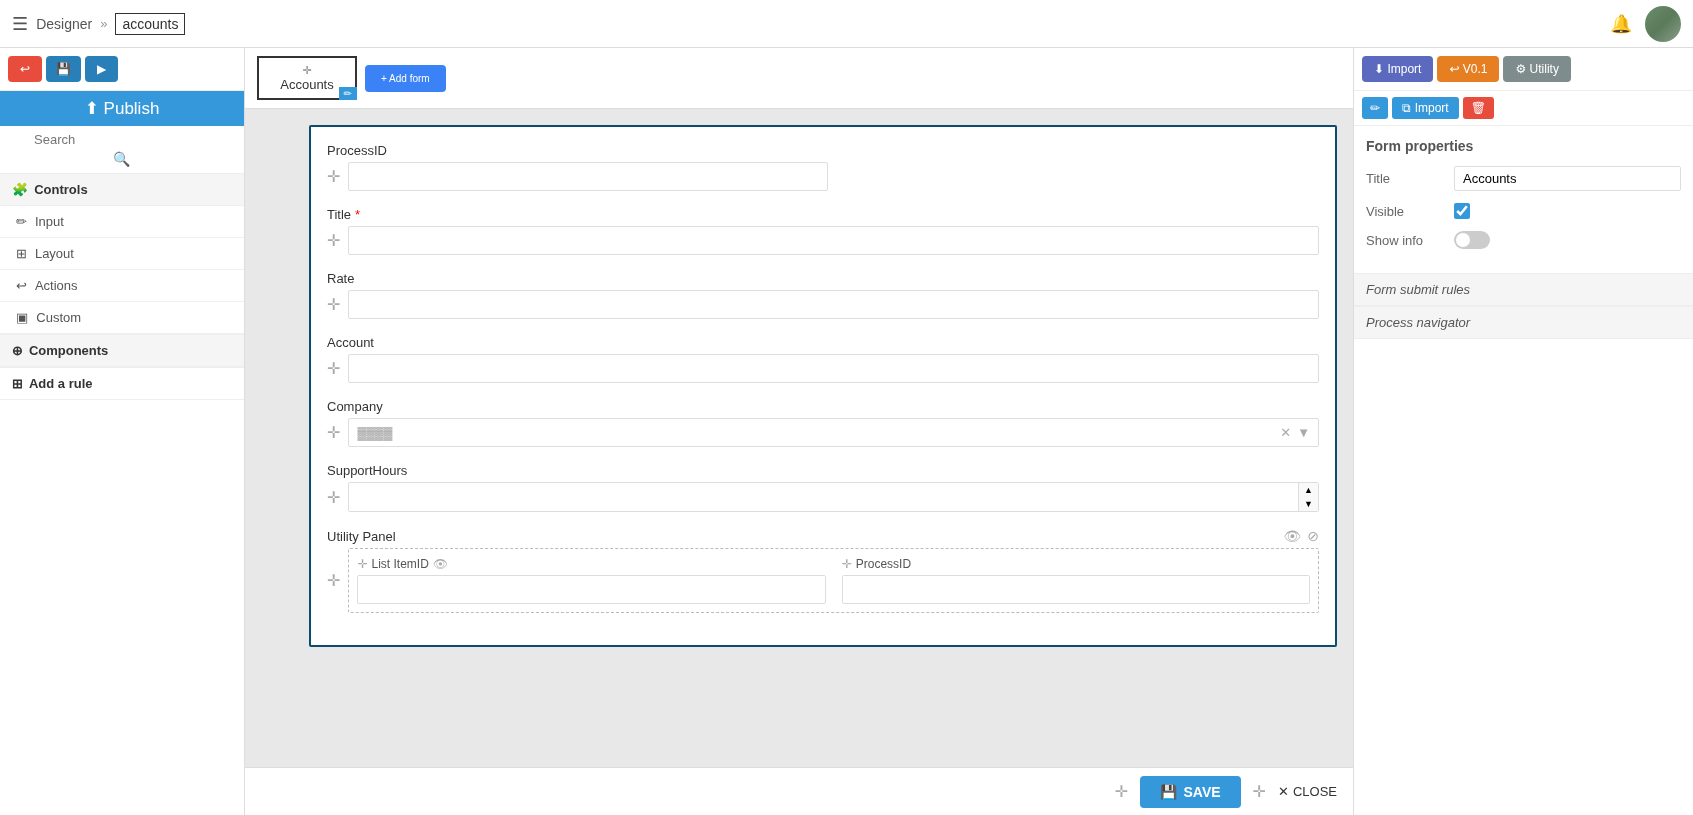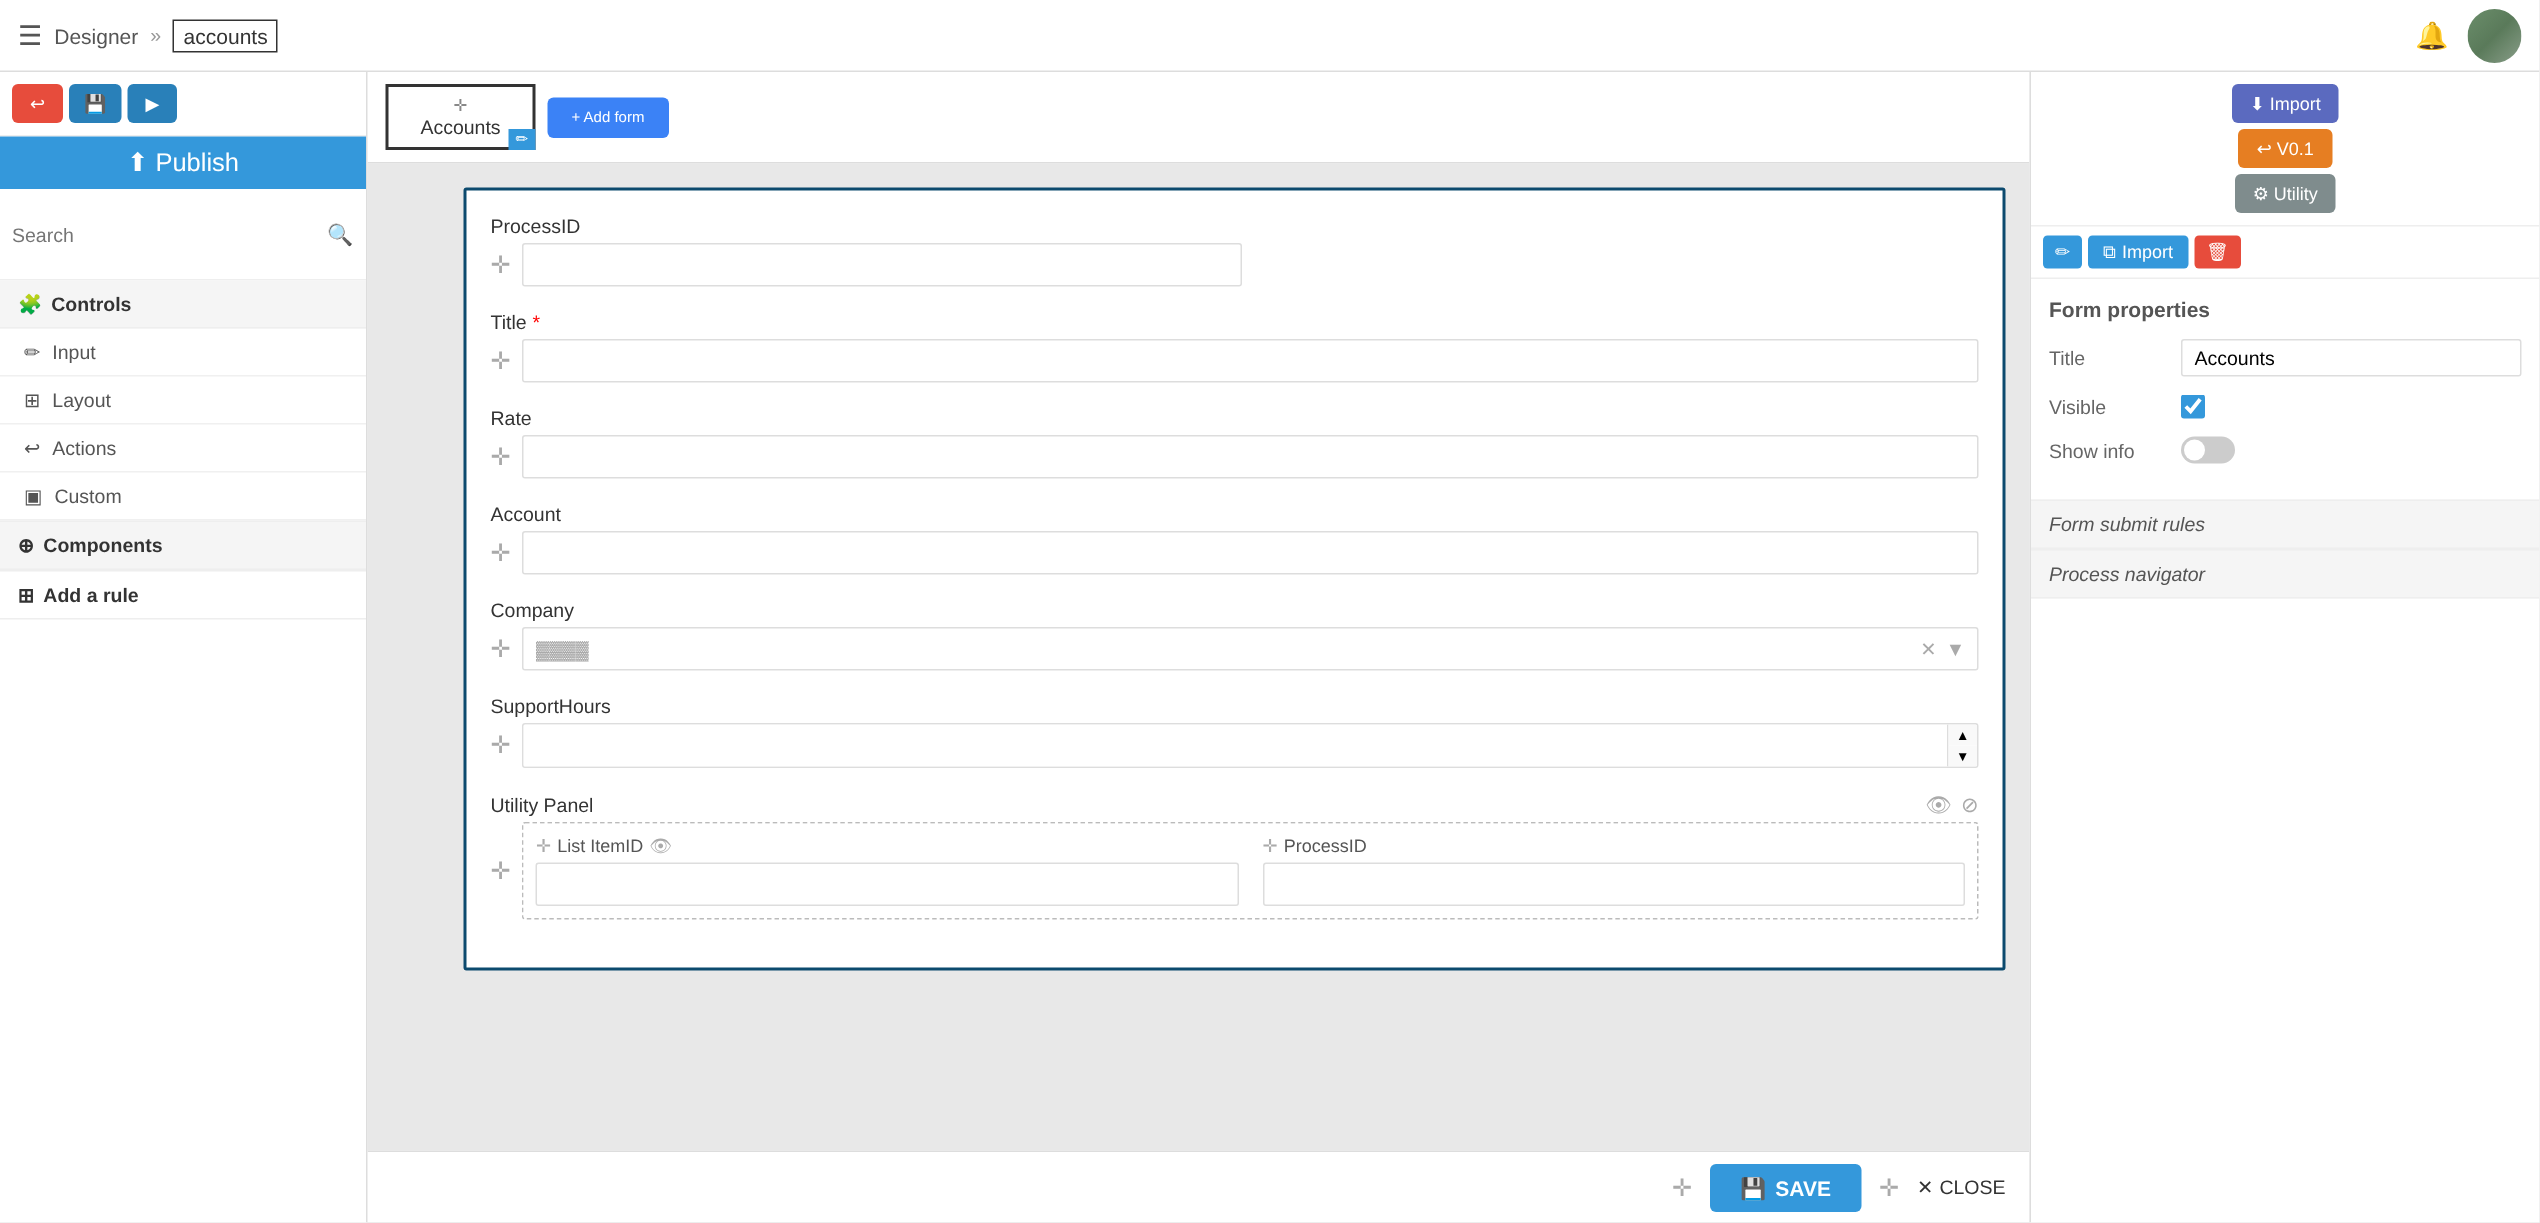--- a/index.html
+++ b/index.html
@@ -31,21 +31,21 @@
       display: flex; align-items: center; padding: 8px; gap: 4px; border-bottom: 1px solid #eee;
     }
     .btn-red { background: #e74c3c; color: #fff; border: none; border-radius: 4px; padding: 6px 12px; cursor: pointer; font-size: 12px; }
     .btn-blue-icon { background: #2980b9; color: #fff; border: none; border-radius: 4px; padding: 6px 10px; cursor: pointer; font-size: 12px; }
     .btn-play { background: #2980b9; color: #fff; border: none; border-radius: 4px; padding: 6px 12px; cursor: pointer; font-size: 12px; }
     .btn-publish {
       display: flex; align-items: center; justify-content: center; gap: 4px;
       background: #3498db; color: #fff; border: none; border-radius: 0; padding: 7px; cursor: pointer; font-size: 17px; width: 100%;
     }
     .search-bar {
-      display: flex; padding: 22px 8px; border-bottom: 1px solid #eee; gap: 4px;
+      display: flex; align-items: center; padding: 6px 8px; border-bottom: 1px solid #eee; gap: 4px; flex-direction: column;
     }
     .search-input { border: none; outline: none; font-size: 13px; flex: 1; color: #555; }
     .search-icon { color: #999; font-size: 14px; }
 
     .sidebar-section {
       padding: 8px 12px; font-weight: bold; font-size: 13px; color: #333;
       display: flex; align-items: center; gap: 6px; background: #f5f5f5;
       border-bottom: 1px solid #eee; cursor: pointer;
     }
     .sidebar-item {
@@ -131,21 +131,21 @@
     }
     .btn-close-text { background: transparent; border: none; cursor: pointer; font-size: 13px; color: #333; display: flex; align-items: center; gap: 4px; }
     .move-icon { color: #aaa; font-size: 16px; cursor: move; }
 
     
     .right-panel {
       width: 340px; background: #fff; border-left: 1px solid #ddd;
       display: flex; flex-direction: column; flex-shrink: 0;
     }
     .right-toolbar {
-      display: flex; align-items: center; gap: 4px; padding: 8px; border-bottom: 1px solid #eee; flex-direction: column;
+      display: flex; align-items: flex-start; gap: 4px; padding: 8px; border-bottom: 1px solid #eee;
     }
     .btn-import { background: #5b6abf; color: #fff; border: none; border-radius: 4px; padding: 6px 12px; cursor: pointer; font-size: 12px; display: flex; align-items: center; gap: 4px; }
     .btn-version { background: #e67e22; color: #fff; border: none; border-radius: 4px; padding: 6px 12px; cursor: pointer; font-size: 12px; display: flex; align-items: center; gap: 4px; }
     .btn-settings { background: #7f8c8d; color: #fff; border: none; border-radius: 4px; padding: 6px 12px; cursor: pointer; font-size: 12px; display: flex; align-items: center; gap: 4px; }
     .right-toolbar2 { display: flex; align-items: center; gap: 4px; padding: 6px 8px; border-bottom: 1px solid #eee; }
     .btn-edit-small { background: #3498db; color: #fff; border: none; border-radius: 3px; padding: 4px 8px; cursor: pointer; font-size: 12px; }
     .btn-clone { background: #3498db; color: #fff; border: none; border-radius: 3px; padding: 4px 10px; cursor: pointer; font-size: 12px; display: flex; align-items: center; gap: 4px; }
     .btn-delete { background: #e74c3c; color: #fff; border: none; border-radius: 3px; padding: 4px 8px; cursor: pointer; font-size: 12px; }
 
     .form-properties { padding: 12px; }

